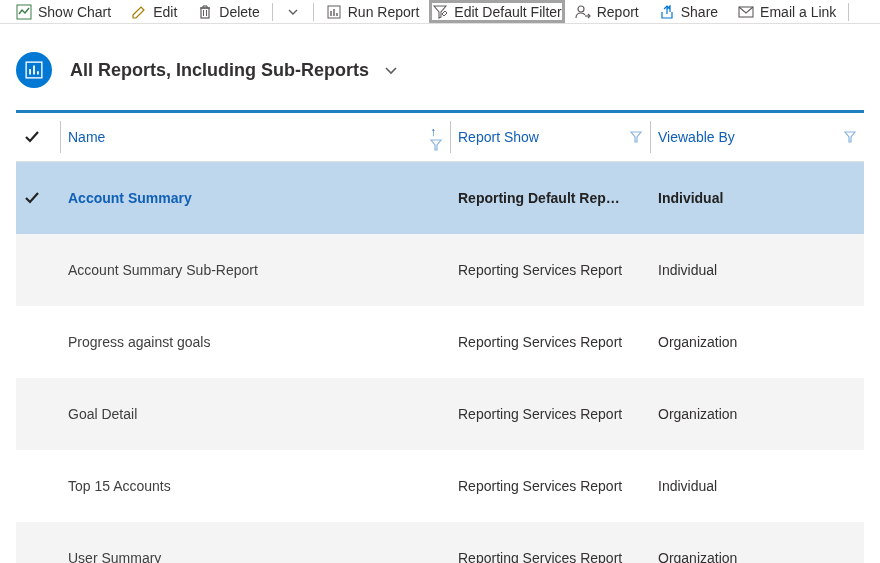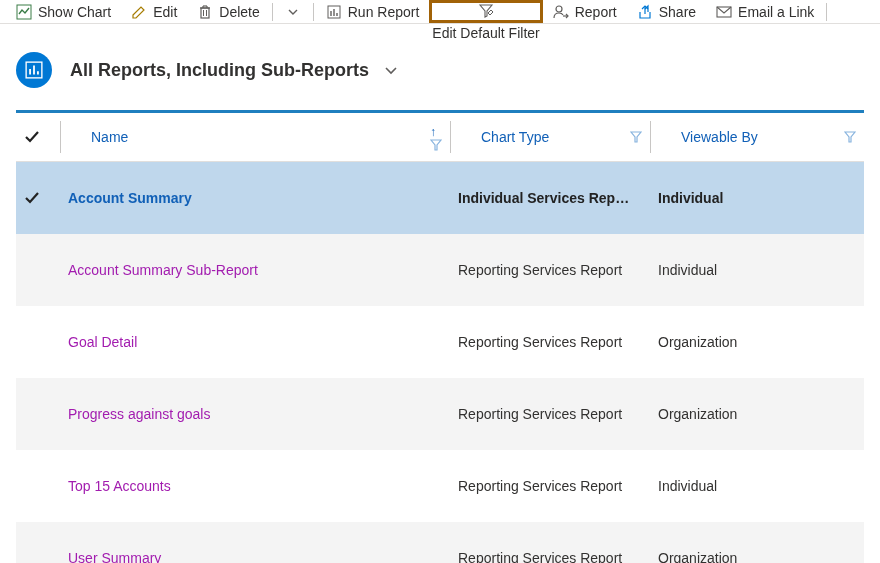--- a/index.html
+++ b/index.html
@@ -29,23 +29,22 @@
     white-space: nowrap;
   }
   .tb-sep {
     width: 1px;
     height: 18px;
     background: #c8c6c4;
     margin: 0 2px;
   }
   .tb-icon { width: 16px; height: 16px; display: inline-flex; align-items: center; justify-content: center; }
   .highlight-box {
-    border: 3px solid #a16207;
+    border: 3px solid #a3a3a3;
     padding: 0;
-    flex-direction: column;
   }
   .header-row {
     display: flex;
     align-items: center;
     gap: 18px;
     padding: 28px 16px 22px 16px;
   }
   .header-icon {
     width: 36px; height: 36px;
     border-radius: 50%;
@@ -83,31 +82,31 @@
     background: #c8c6c4;
   }
   .grid th.check-col { width: 44px; text-align: center; }
   .grid td {
     padding: 28px 8px;
     font-size: 14px;
     vertical-align: middle;
   }
   .grid tbody tr:nth-child(even) td { background: #f4f4f4; }
   .grid tbody tr:nth-child(odd) td { background: #fff; }
-  .name-link { color: #a21caf; cursor: pointer; }
+  .name-link { color: #404040; cursor: pointer; }
   .check-cell { width: 44px; text-align: center; }
   tr.selected td {
     background: #bfd7ec !important;
     font-weight: 600;
     color: #222;
   }
   tr.selected .name-link { color: #1160b7; font-weight: 600; }
   .sort-ind { color: #1160b7; font-size: 12px; margin-right: 6px; }
   .filter-ic { color: #87b3de; }
-  .th-flex { display: flex; align-items: center; justify-content: space-between; margin-left: 23px; }
+  .th-flex { display: flex; align-items: center; justify-content: space-between; }
   svg { display: block; }
 </style>
 </head>
 <body>
 
 <div class="toolbar">
   <div class="tb-item">
     <span class="tb-icon">
       <svg width="16" height="16" viewBox="0 0 16 16">
           <rect x="1" y="1" width="14" height="14" fill="none" stroke="#3a7c47" stroke-width="1"></rect>
@@ -239,21 +238,21 @@
                 <svg width="12" height="12" viewBox="0 0 12 12">
                     <polygon points="1,1 11,1 7,6 7,11 5,11 5,6" fill="none" stroke="#87b3de" stroke-width="1.2"></polygon>
                   </svg>
               </span>
             </span>
           </div>
         </th>
         <th style="width:200px">
           <span class="col-sep"></span>
           <div class="th-flex">
-            <span>Chart Type</span>
+            <span>Report Show</span>
             <span class="filter-ic">
               <svg width="12" height="12" viewBox="0 0 12 12">
                   <polygon points="1,1 11,1 7,6 7,11 5,11 5,6" fill="none" stroke="#87b3de" stroke-width="1.2"></polygon>
                 </svg>
             </span>
           </div>
         </th>
         <th>
           <span class="col-sep"></span>
           <div class="th-flex">
@@ -268,38 +267,38 @@
       </tr>
     </thead>
     <tbody id="grid-body">
         <tr class="selected">
           <td class="check-cell">
             <svg width="16" height="16" viewBox="0 0 16 16">
               <polyline points="2,8 6,12 14,3" fill="none" stroke="#222" stroke-width="2.2"></polyline>
             </svg>
           </td>
           <td><span class="name-link">Account Summary</span></td>
-          <td>Individual Services Rep…</td>
+          <td>Reporting Default Rep…</td>
           <td>Individual</td>
         </tr>
         <tr>
           <td class="check-cell"></td>
           <td><span class="name-link">Account Summary Sub-Report</span></td>
           <td>Reporting Services Report</td>
           <td>Individual</td>
         </tr>
         <tr>
           <td class="check-cell"></td>
+          <td><span class="name-link">Progress against goals</span></td>
+          <td>Reporting Services Report</td>
+          <td>Organization</td>
+        </tr>
+        <tr>
+          <td class="check-cell"></td>
           <td><span class="name-link">Goal Detail</span></td>
-          <td>Reporting Services Report</td>
-          <td>Organization</td>
-        </tr>
-        <tr>
-          <td class="check-cell"></td>
-          <td><span class="name-link">Progress against goals</span></td>
           <td>Reporting Services Report</td>
           <td>Organization</td>
         </tr>
         <tr>
           <td class="check-cell"></td>
           <td><span class="name-link">Top 15 Accounts</span></td>
           <td>Reporting Services Report</td>
           <td>Individual</td>
         </tr>
         <tr>

